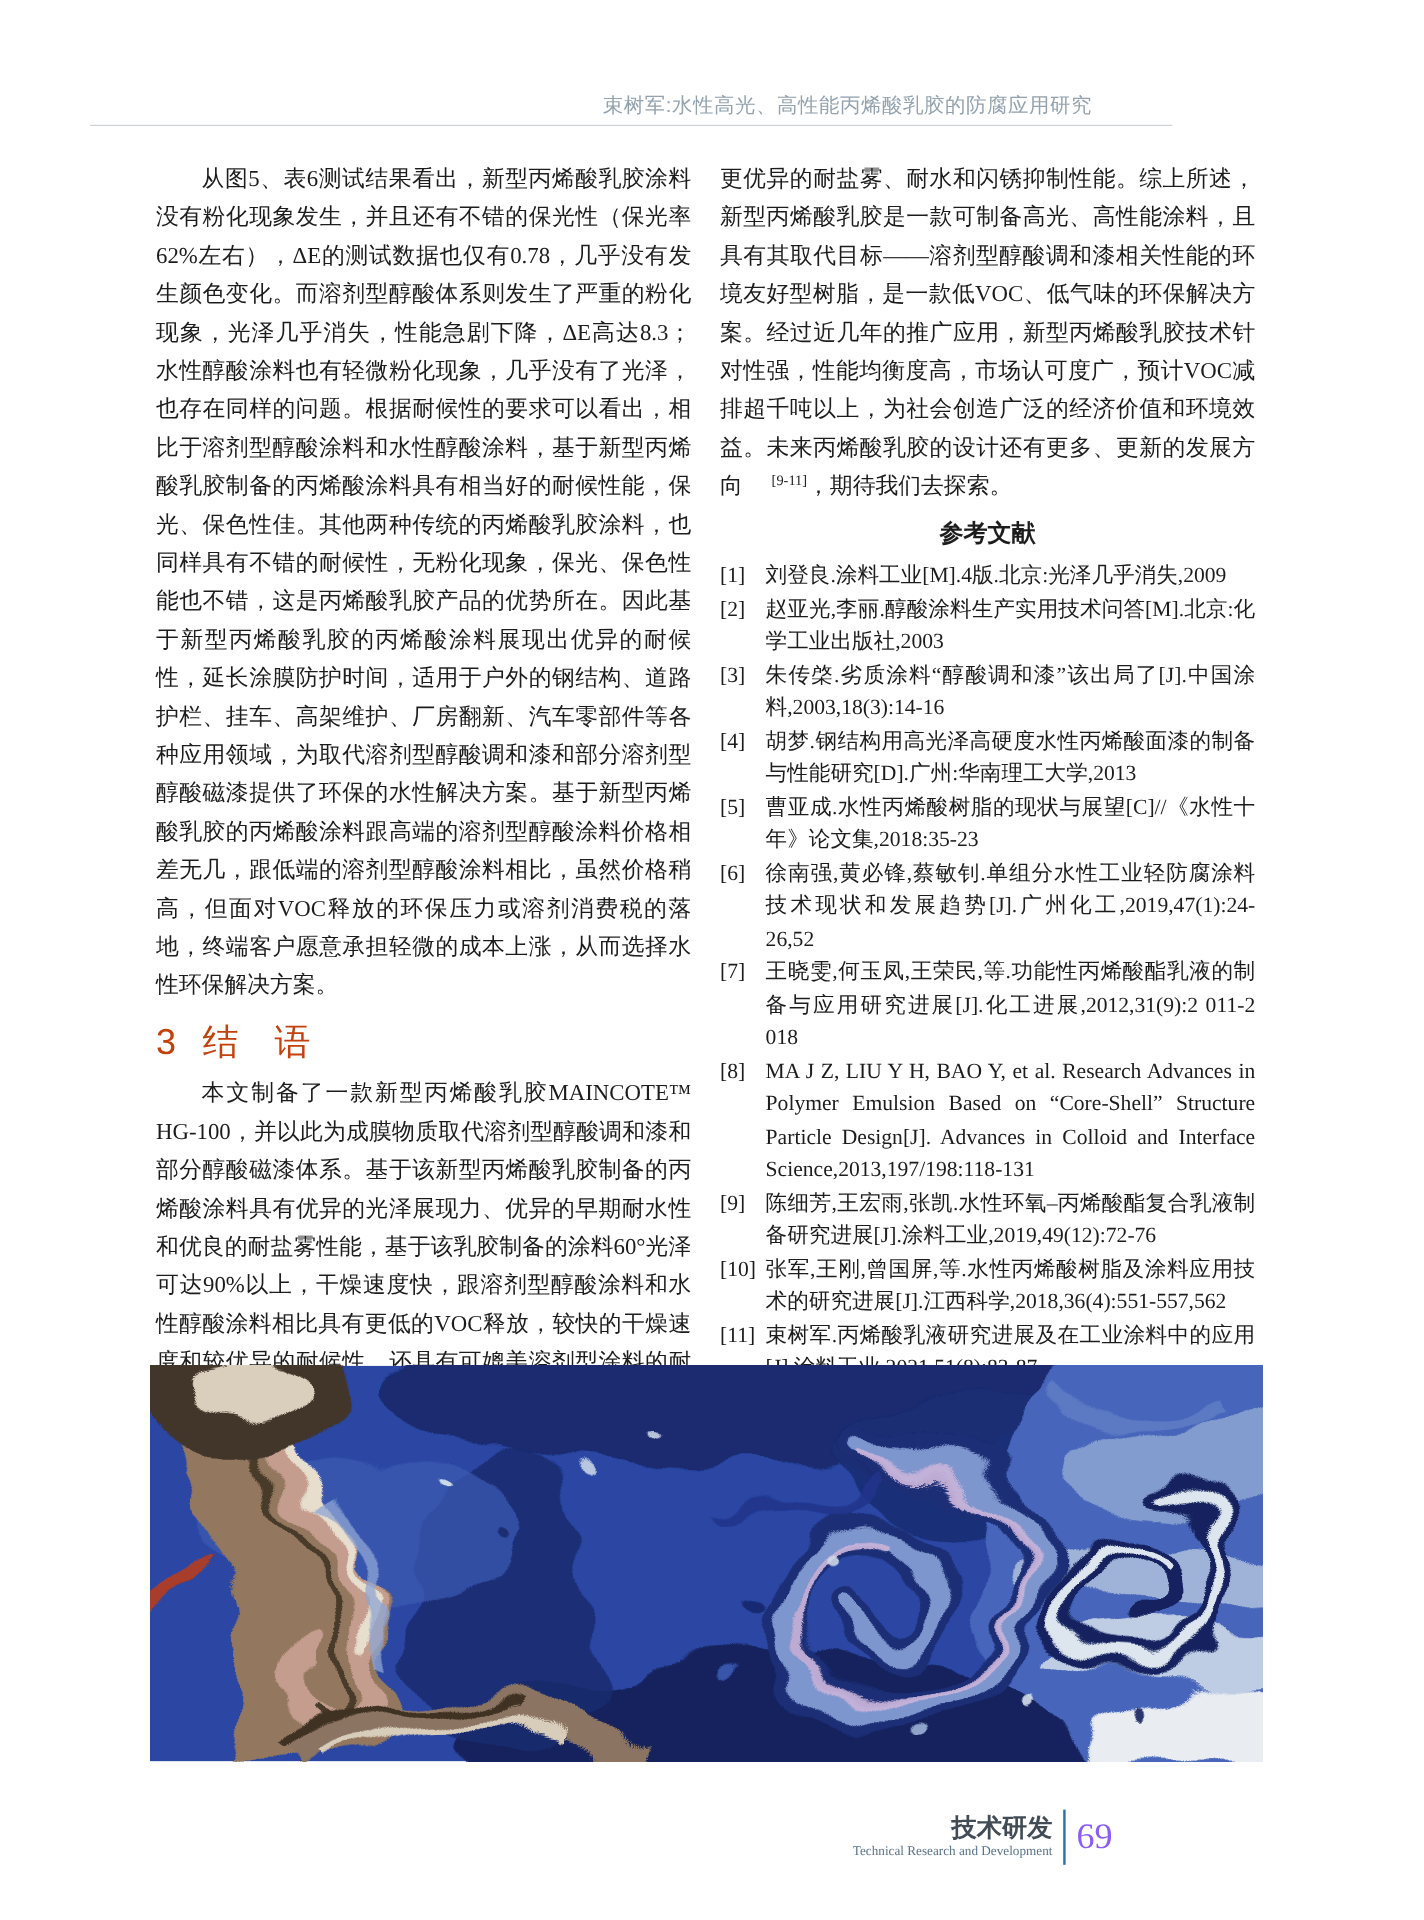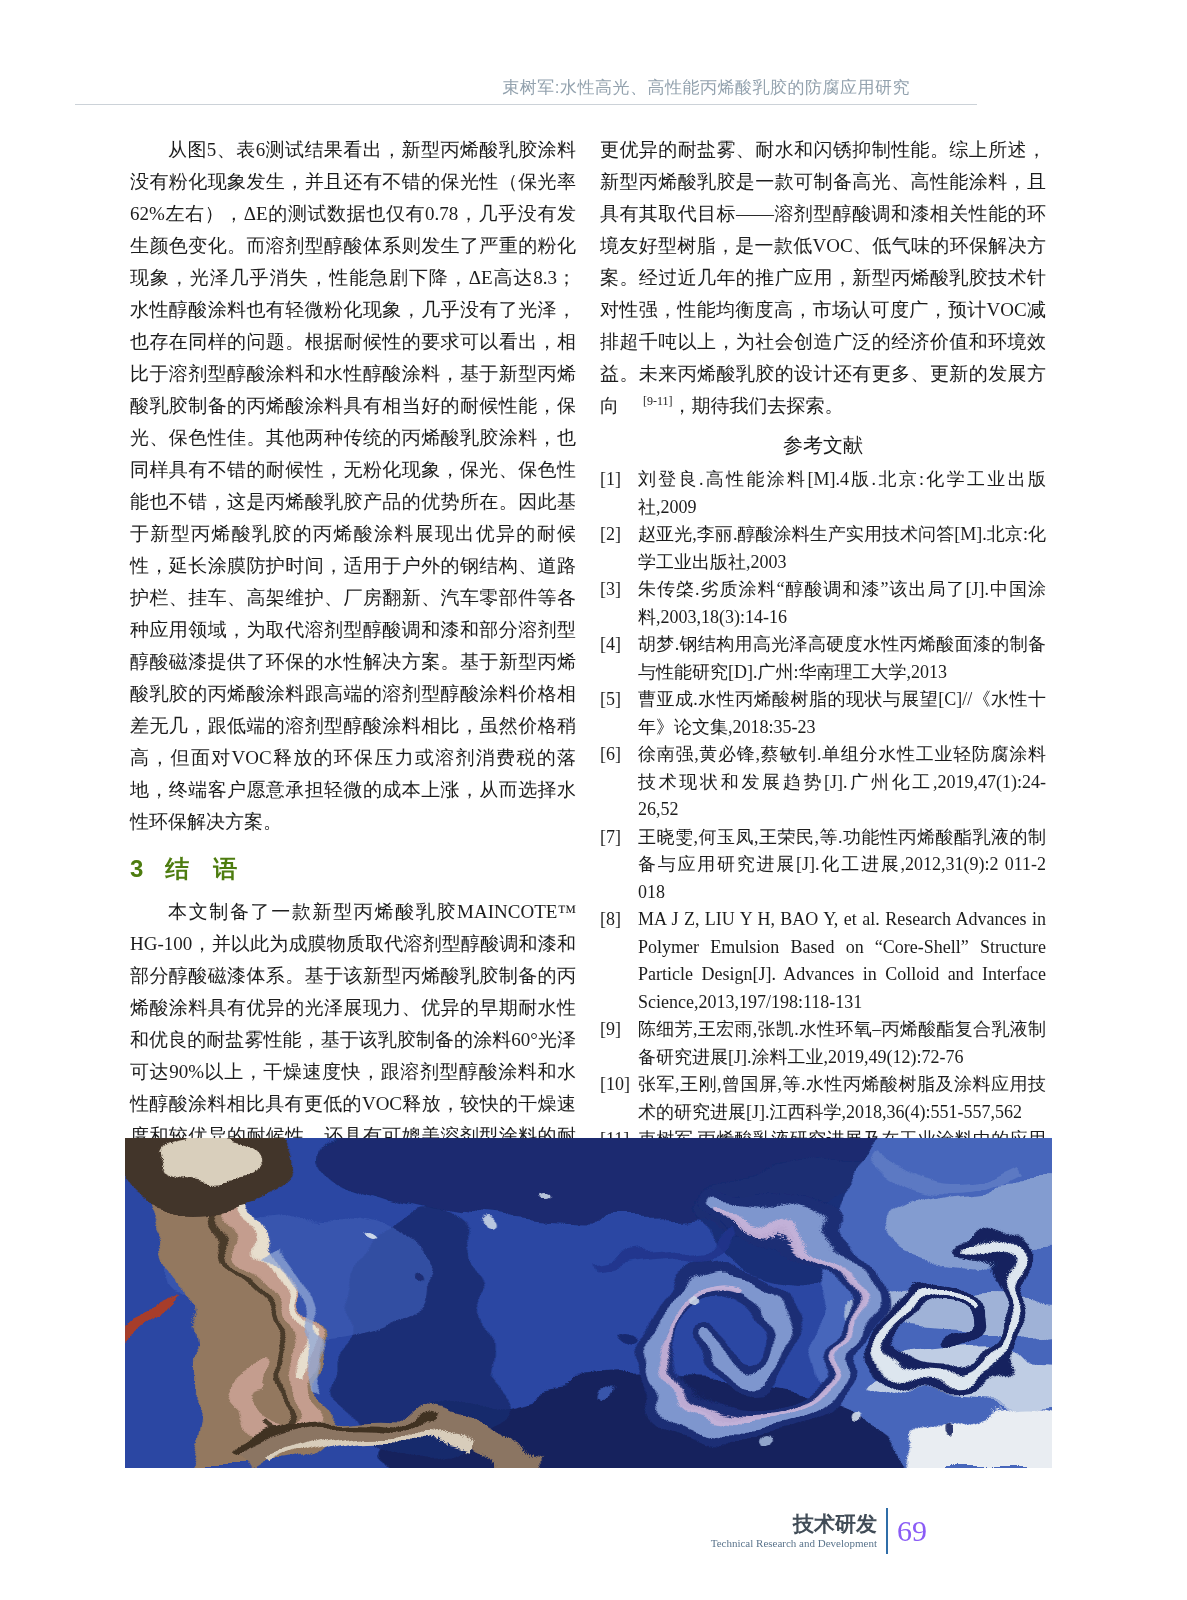--- a/index.html
+++ b/index.html
@@ -10,27 +10,27 @@
   .running-head{position:absolute;top:76px;right:142px;font-size:17px;color:#93a2ae;
                 font-family:"Liberation Sans","DejaVu Sans",sans-serif;letter-spacing:.5px;}
   .header-rule{position:absolute;top:104px;left:75px;right:75px;height:1px;background:#ccd2d8;}
 
   
   .columns{position:absolute;top:134px;left:130px;width:916px;display:flex;gap:24px;}
   .col{width:450px;font-size:19px;line-height:32px;text-align:justify;}
   .para{margin:0;text-indent:2em;}
   .para.cont{text-indent:0;}
 
-  .section-heading{margin:14px 0 10px 0;color:#4d7c0f;font-size:24px;font-weight:bold;
+  .section-heading{margin:14px 0 10px 0;color:#c2410c;font-size:30px;font-weight:normal;
                    font-family:"Liberation Sans","DejaVu Sans",sans-serif;text-indent:0;line-height:34px;}
   .section-heading .num{margin-right:22px;}
 
   sup.cite{font-size:12px;line-height:0;padding-left:24px;}
 
-  .refs-heading{text-align:center;font-weight:normal;font-size:20px;margin:8px 0 6px 0;line-height:30px;}
+  .refs-heading{text-align:center;font-weight:bold;font-size:20px;margin:8px 0 6px 0;line-height:30px;}
   .refs{list-style:none;margin:0;padding:0;font-size:18px;line-height:27.5px;}
   .ref{display:flex;}
   .ref-num{flex:0 0 38px;}
   .ref-text{flex:1;text-align:justify;}
 
   
   .logo{margin-top:4px;text-align:right;color:#1e5ca6;line-height:1.1;}
   .logo-cn{font-size:17px;font-weight:bold;font-family:"Liberation Sans","DejaVu Sans",sans-serif;}
   .logo-cn .mark{font-size:9px;vertical-align:super;}
   .logo-en{font-size:8px;font-family:"Liberation Sans","DejaVu Sans",sans-serif;letter-spacing:.5px;}
@@ -67,21 +67,21 @@
     </div>
 
     <div class="col">
       <p class="para cont"><span>更优异的耐盐雾、耐水和闪锈抑制性能。综上所述，新型丙烯酸乳胶是一款可制备高光、高性能涂料，且具有其取代目标——溶剂型醇酸调和漆相关性能的环境友好型树脂，是一款低VOC、低气味的环保解决方案。经过近几年的推广应用，新型丙烯酸乳胶技术针对性强，性能均衡度高，市场认可度广，预计VOC减排超千吨以上，为社会创造广泛的经济价值和环境效益。未来丙烯酸乳胶的设计还有更多、更新的发展方向</span><sup class="cite">[9-11]</sup><span>，期待我们去探索。</span></p>
 
       <div class="refs-heading">参考文献</div>
 
       <ul class="refs">
         <li class="ref">
             <span class="ref-num">[1]</span>
-            <span class="ref-text">刘登良.高性能涂料[M].4版.北京:化学工业出版社,2009</span>
+            <span class="ref-text">刘登良.涂料工业[M].4版.北京:光泽几乎消失,2009</span>
           </li>
         <li class="ref">
             <span class="ref-num">[2]</span>
             <span class="ref-text">赵亚光,李丽.醇酸涂料生产实用技术问答[M].北京:化学工业出版社,2003</span>
           </li>
         <li class="ref">
             <span class="ref-num">[3]</span>
             <span class="ref-text">朱传棨.劣质涂料“醇酸调和漆”该出局了[J].中国涂料,2003,18(3):14-16</span>
           </li>
         <li class="ref">

